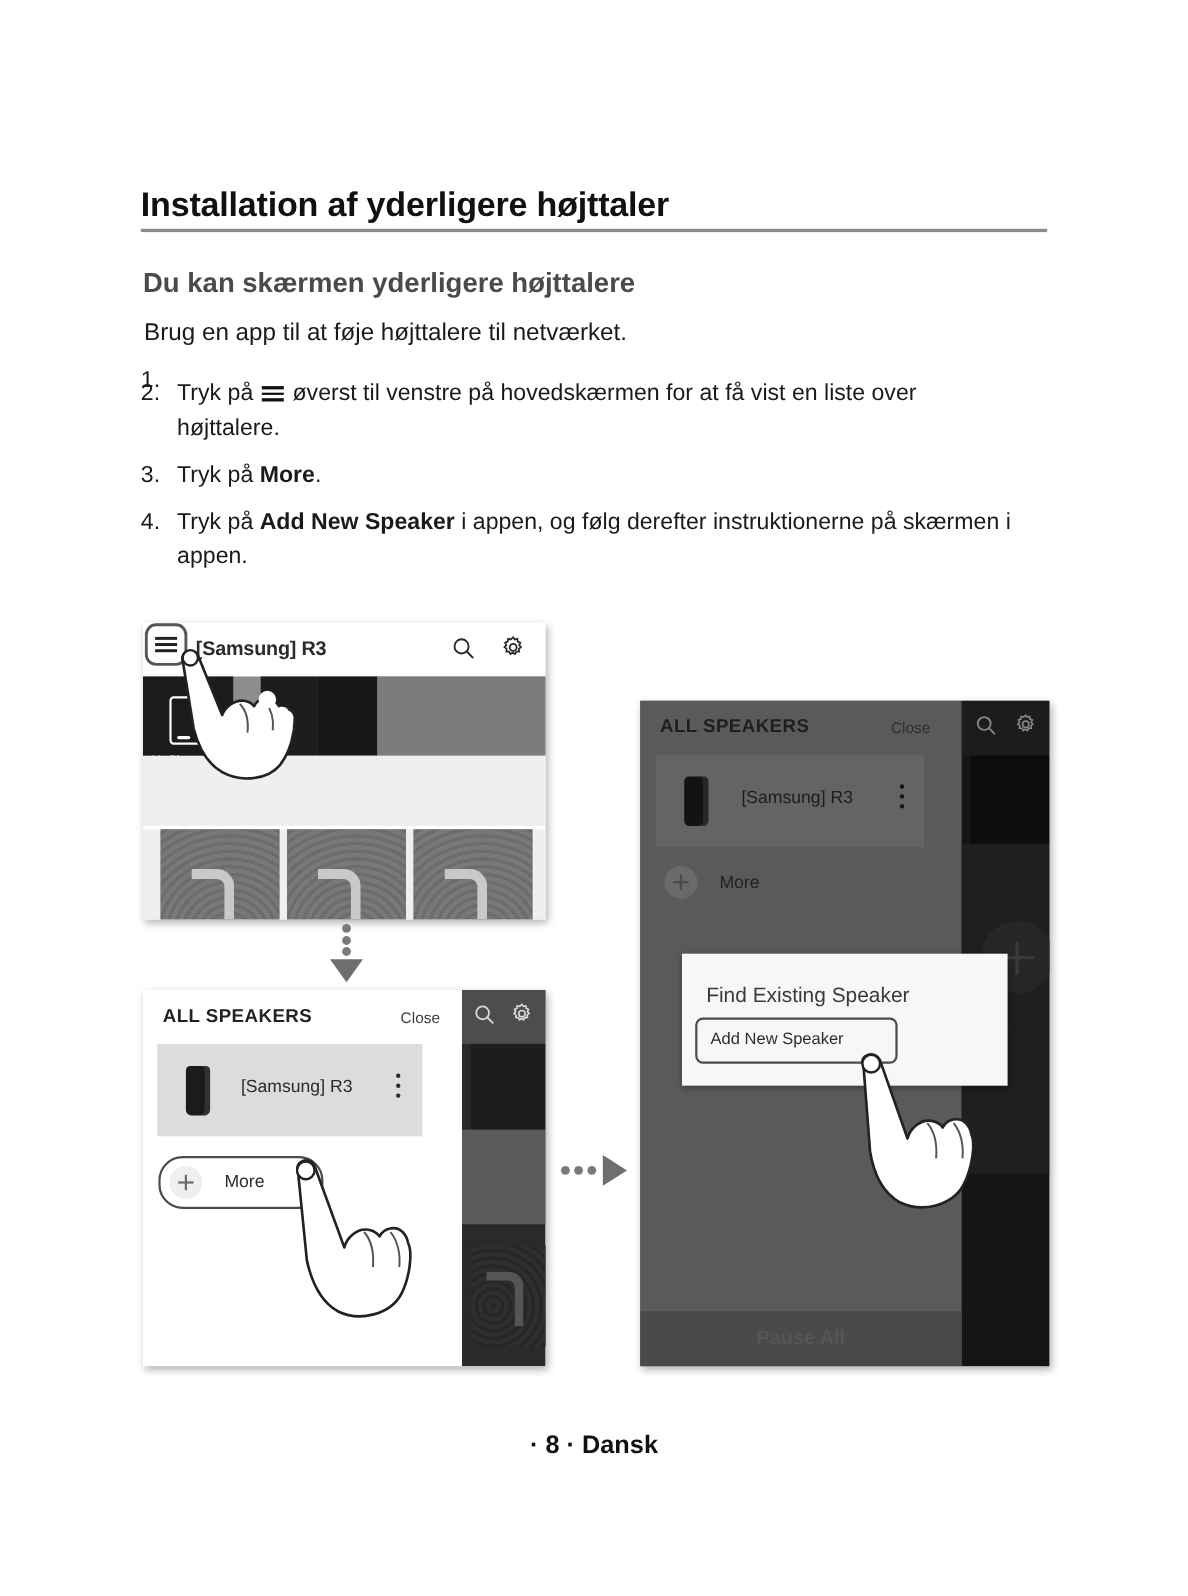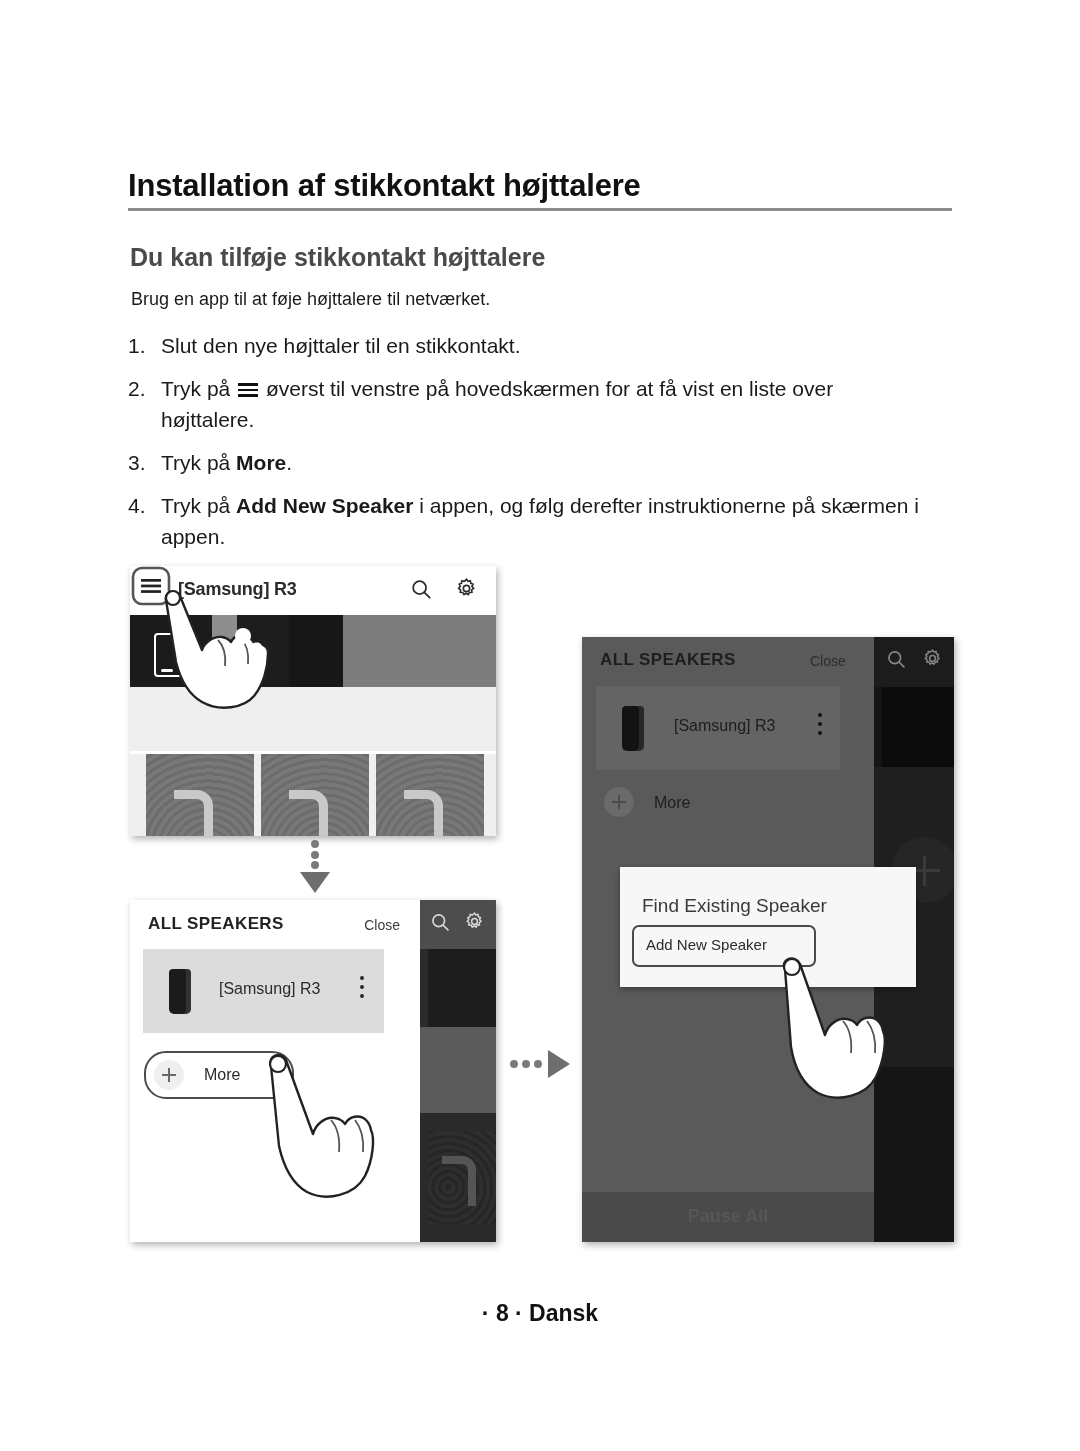--- a/index.html
+++ b/index.html
@@ -41,21 +41,21 @@
     top: 243px;
     font-size: 25px;
     font-weight: bold;
     color: #4a4a4a;
     white-space: nowrap;
   }
   .intro-line {
     position: absolute;
     left: 131px;
     top: 289px;
-    font-size: 18px;
+    font-size: 22px;
     color: #1a1a1a;
     white-space: nowrap;
   }
 
   .steps {
     position: absolute;
     left: 128px;
     top: 330px;
     width: 800px;
   }
@@ -309,30 +309,29 @@
 
   
   .footer {
     position:absolute; left:0; top:1300px; width:100%;
     text-align:center; font-size:23px; font-weight:bold; color:#111;
   }
 </style>
 </head>
 <body>
 
-<div class="page-title">Installation af stikkontakt højttalere</div>
+<div class="page-title">Installation af yderligere højttaler</div>
 <div class="title-rule"></div>
-<div class="section-heading">Du kan tilføje stikkontakt højttalere</div>
+<div class="section-heading">Du kan skærmen yderligere højttalere</div>
 <div class="intro-line">Brug en app til at føje højttalere til netværket.</div>
 
 <div class="steps">
 
   <div class="step">
     <span class="num">1.</span>
-    <span>Slut den nye højttaler til en stikkontakt.</span>
   </div>
 
   <div class="step">
     <span class="num">2.</span>
     <span>Tryk på </span><span class="inline-ham"><i></i><i></i><i></i></span><span> øverst til venstre på hovedskærmen for at få vist en liste over højttalere.</span>
   </div>
 
   <div class="step">
     <span class="num">3.</span>
     <span>Tryk på </span><b>More</b><span>.</span>

